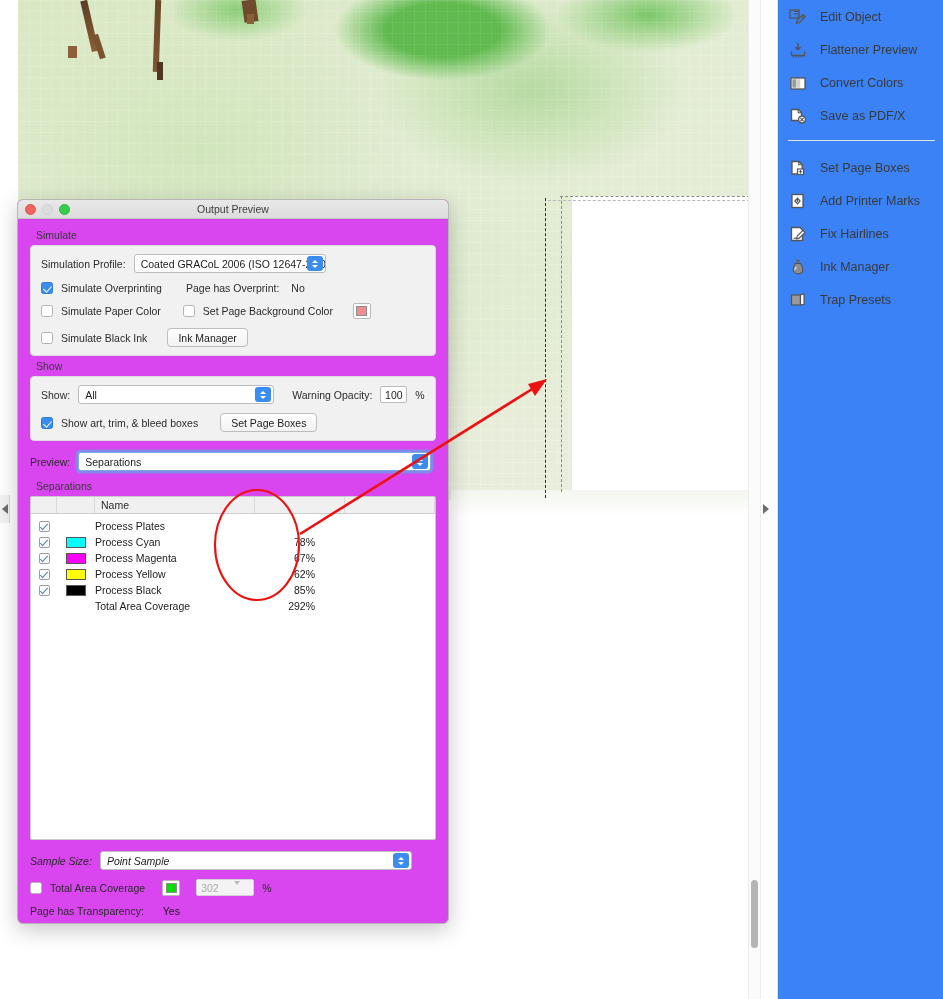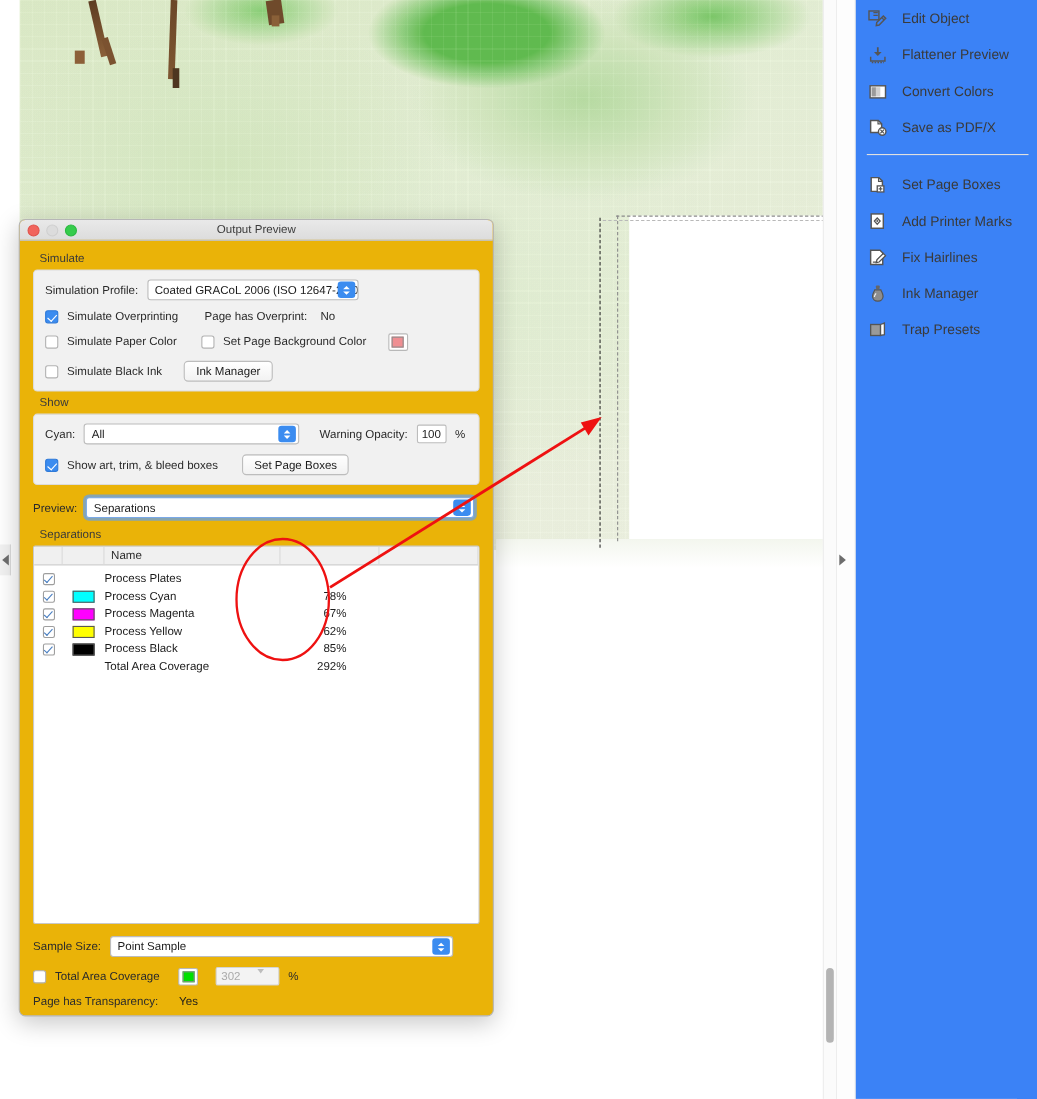--- a/index.html
+++ b/index.html
@@ -120,21 +120,21 @@
     font-size:12.5px; color:#3a3a3a; white-space:nowrap;
   }
   .tool-icon{ width:20px; height:20px; flex:0 0 20px; display:block; }
   .tool-sep{
     height:1px; background:#e0e0e0; margin:8px 8px 10px 10px;
   }
 
   
   #output-preview-window{
     position:absolute; left:17px; top:199px; width:432px; height:725px;
-    background:#eab308; border:1px solid #b6b6b6; border-radius:6px;
+    background:#d946ef; border:1px solid #b6b6b6; border-radius:6px;
     box-shadow:0 6px 22px rgba(0,0,0,0.22);
     overflow:hidden;
   }
   #titlebar{
     height:19px; background:linear-gradient(to bottom,#e9e9e9,#dcdcdc);
     border-bottom:1px solid #c2c2c2; position:relative;
     display:flex; align-items:center;
   }
   #titlebar .title{
     position:absolute; left:0; right:0; text-align:center;
@@ -430,21 +430,21 @@
       <div class="row">
         <span class="cb"></span>
         <span class="lbl">Simulate Black Ink</span>
         <span class="btn" style="margin-left:12px;">Ink Manager</span>
       </div>
     </div>
 
     <div class="group-title" style="margin-top:4px;">Show</div>
     <div class="group-box">
       <div class="row">
-        <span class="lbl">Cyan:</span>
+        <span class="lbl">Show:</span>
         <div class="popup" style="width:196px;">
           <span>All</span>
           <span class="arrows">
               <i class="up"></i>
               <i class="dn"></i>
             </span>
         </div>
         <span class="lbl" style="margin-left:10px;">Warning Opacity:</span>
         <span class="tfield" style="width:27px;">100</span>
         <span class="lbl">%</span>
@@ -527,21 +527,21 @@
           </div>
           <div class="sep-row">
             <span class="sep-cb"></span>
             <span class="sep-sw"></span>
             <span class="sep-name">Total Area Coverage</span>
             <span class="sep-val">292%</span>
           </div>
         </div>
     </div>
 
-    <div class="row" style="margin-top:11px;">
+    <div class="row" style="margin-top:11px;font-style:italic;">
       <span class="lbl">Sample Size:</span>
       <div class="popup" style="width:312px;">
         <span>Point Sample</span>
         <span class="arrows">
             <i class="up"></i>
             <i class="dn"></i>
           </span>
       </div>
     </div>
 

